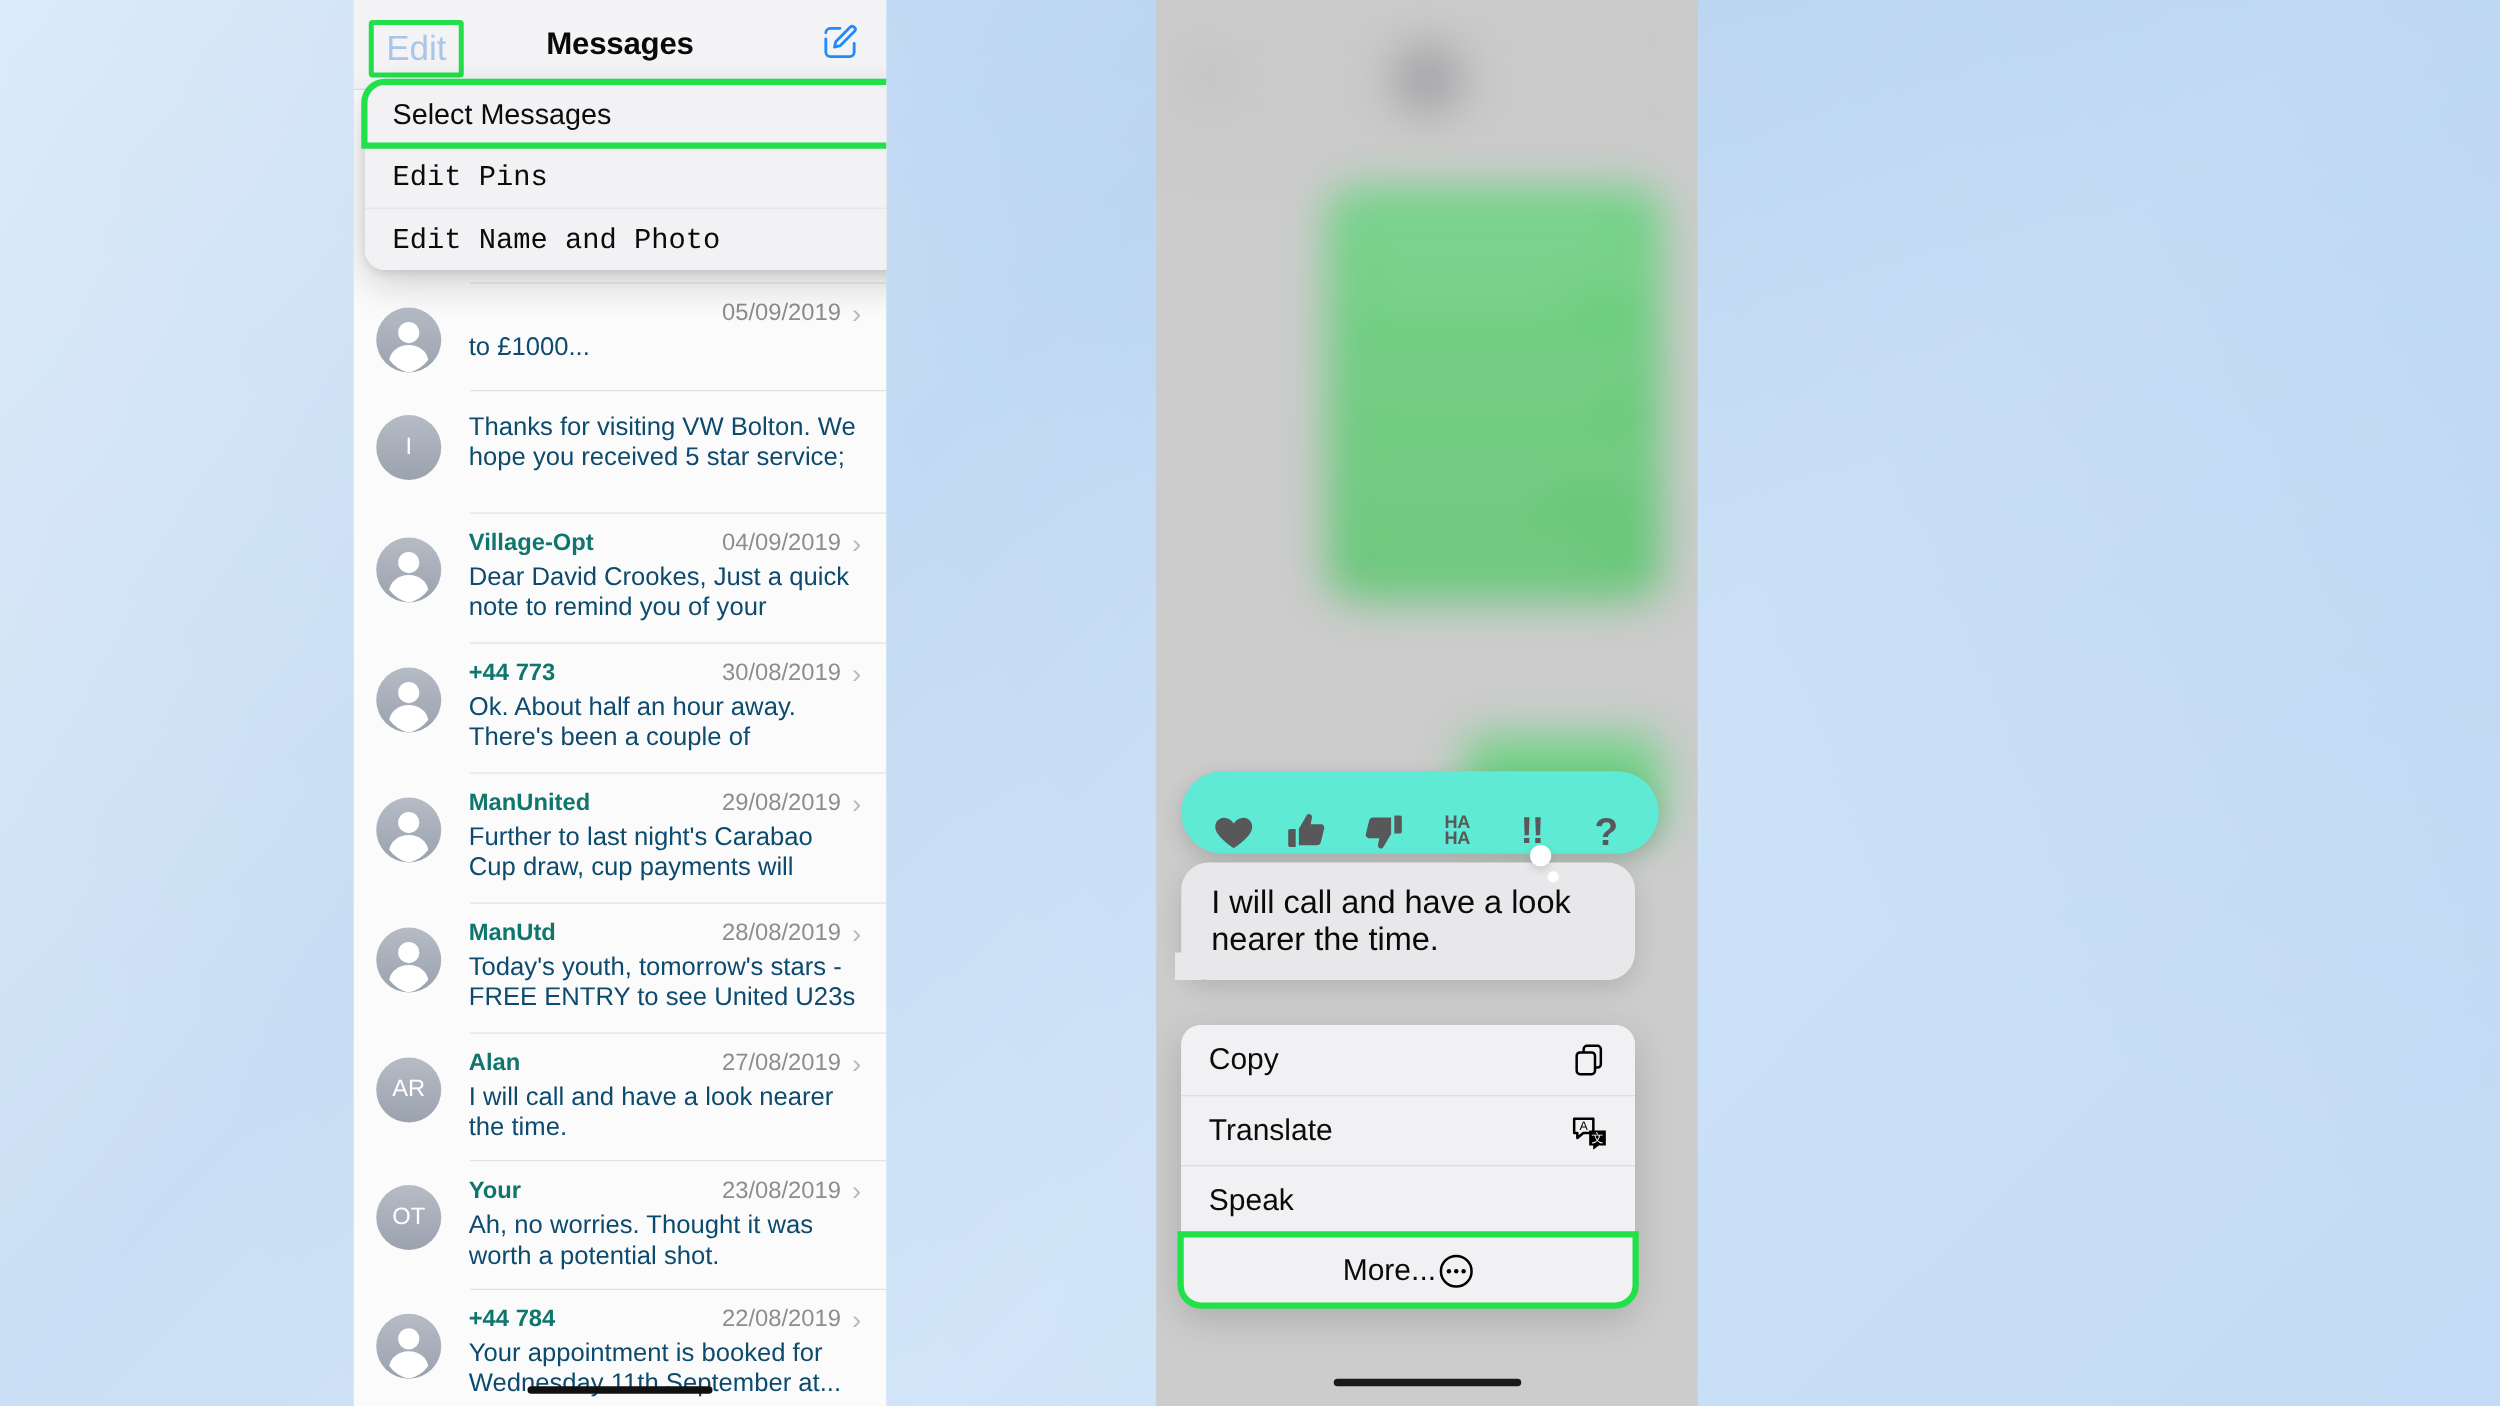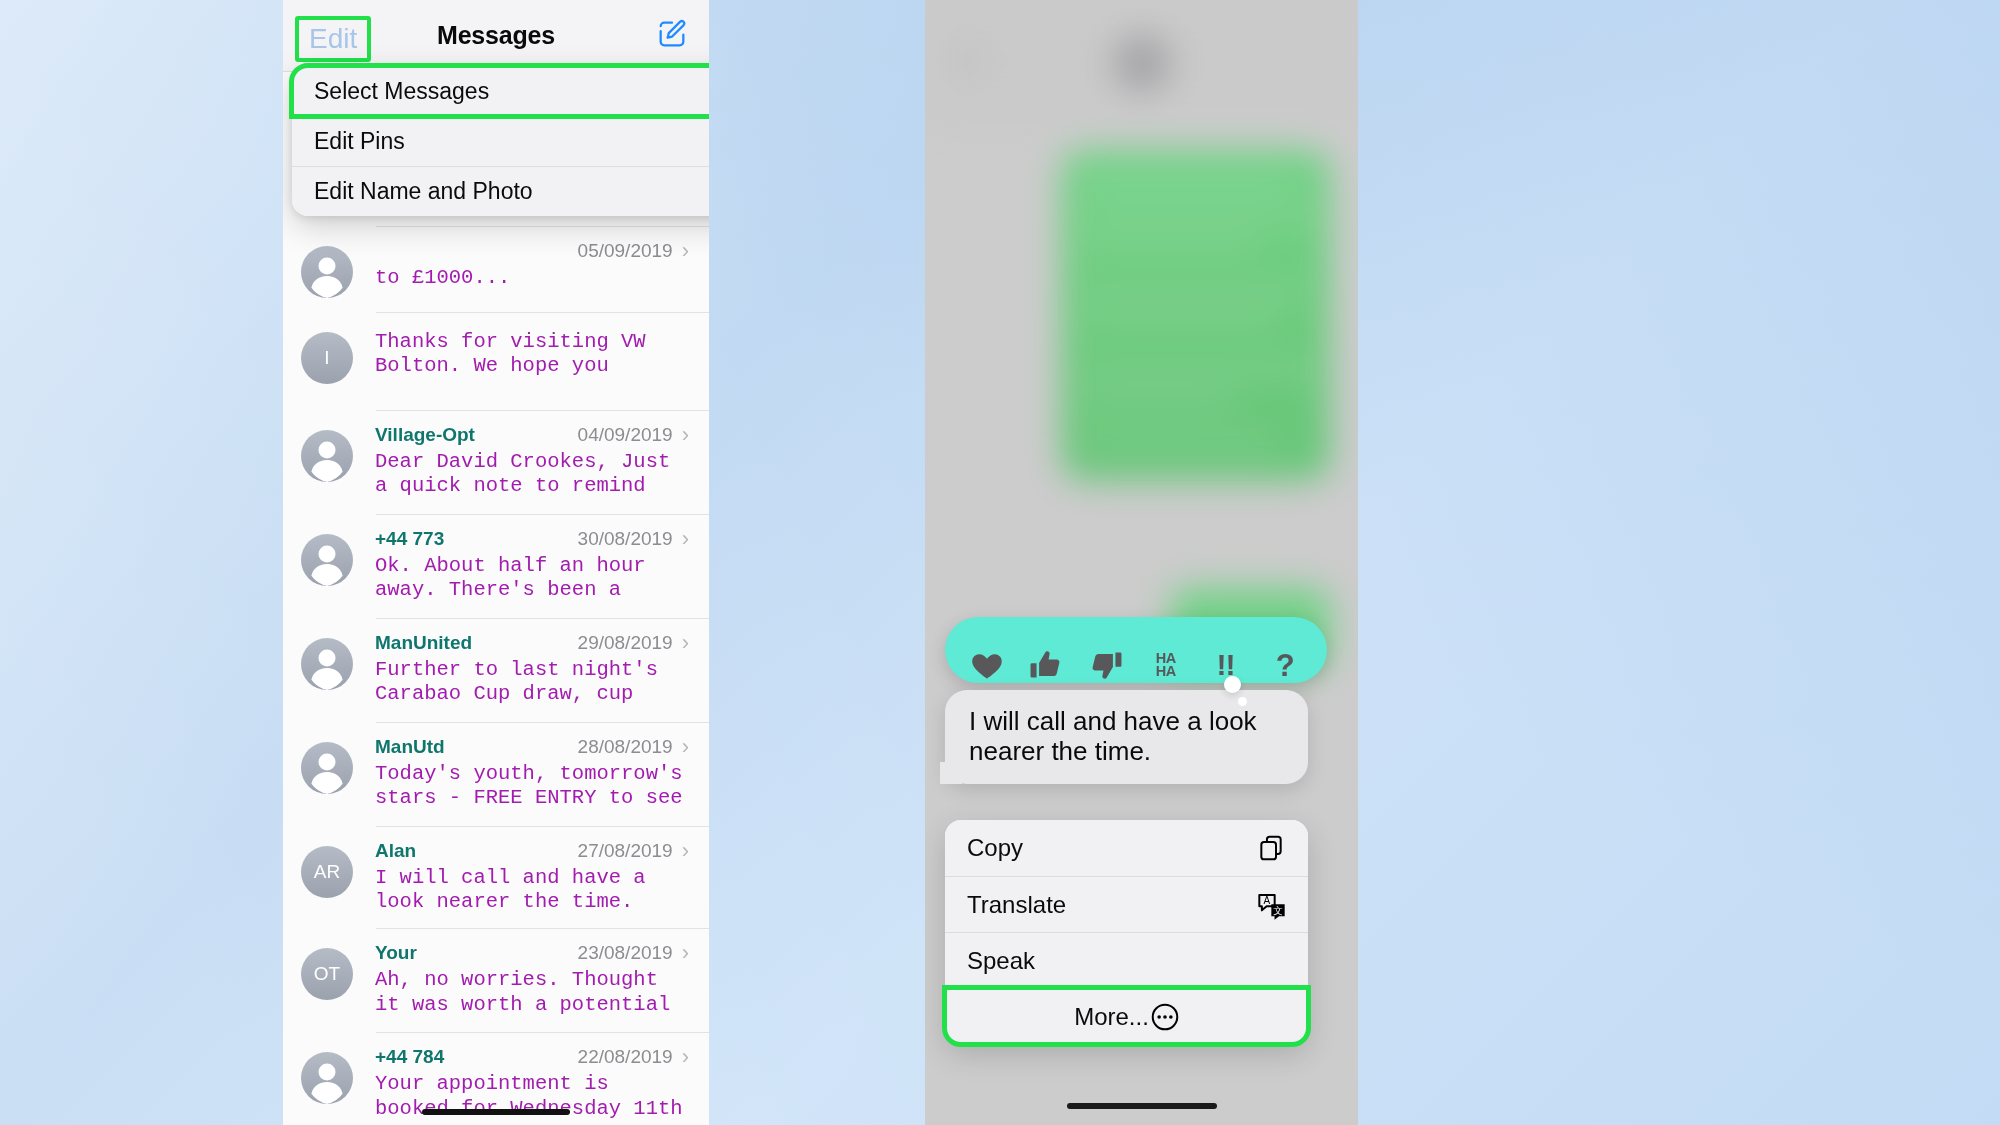--- a/index.html
+++ b/index.html
@@ -63,21 +63,21 @@
     z-index: 40;
   }
   .edit-menu-item {
     position: relative;
     height: 50px;
     display: flex; align-items: center; justify-content: space-between;
     padding: 0 22px 0 22px;
     font-size: 23px; color: #0b0b0b;
     background: #f2f2f4;
   }
-  .edit-menu-item + .edit-menu-item { border-top: 1px solid #dededf; }
+  .edit-menu-item + .edit-menu-item { border-top: 1px solid #dededf; font-family: Liberation Mono, monospace; }
   .edit-menu-item:first-child { border-radius: 16px 16px 0 0; }
   .edit-menu-item:last-child  { border-radius: 0 0 16px 16px; }
   .emi-highlight {
     outline: 5px solid #22e04a;
     outline-offset: -2px;
     border-radius: 14px;
     z-index: 3;
   }
 
   
@@ -110,22 +110,22 @@
   .convo-head {
     display: flex; align-items: baseline; justify-content: space-between;
     gap: 8px;
   }
   .convo-name { font-size: 19px; font-weight: 700; color: #0f766e; white-space: nowrap; }
   .convo-meta { display: flex; align-items: center; gap: 9px; flex: 0 0 auto; }
   .convo-date { font-size: 19px; color: #8c8c91; }
   .chev { color: #b9b9bd; font-size: 22px; line-height: 1; }
   .convo-preview {
     margin-top: 4px;
-    font-size: 20.5px; line-height: 1.18; color: #a21caf;
-    max-height: 50px; overflow: hidden; font-family: Liberation Mono, monospace;
+    font-size: 20.5px; line-height: 1.18; color: #0c4a6e;
+    max-height: 50px; overflow: hidden;
   }
   .home-indicator-l {
     position: absolute; bottom: 10px; left: 50%; transform: translateX(-50%);
     width: 148px; height: 6px; border-radius: 3px; background: #111;
     z-index: 60;
   }
 
   
   .phone-right {
     position: absolute;

